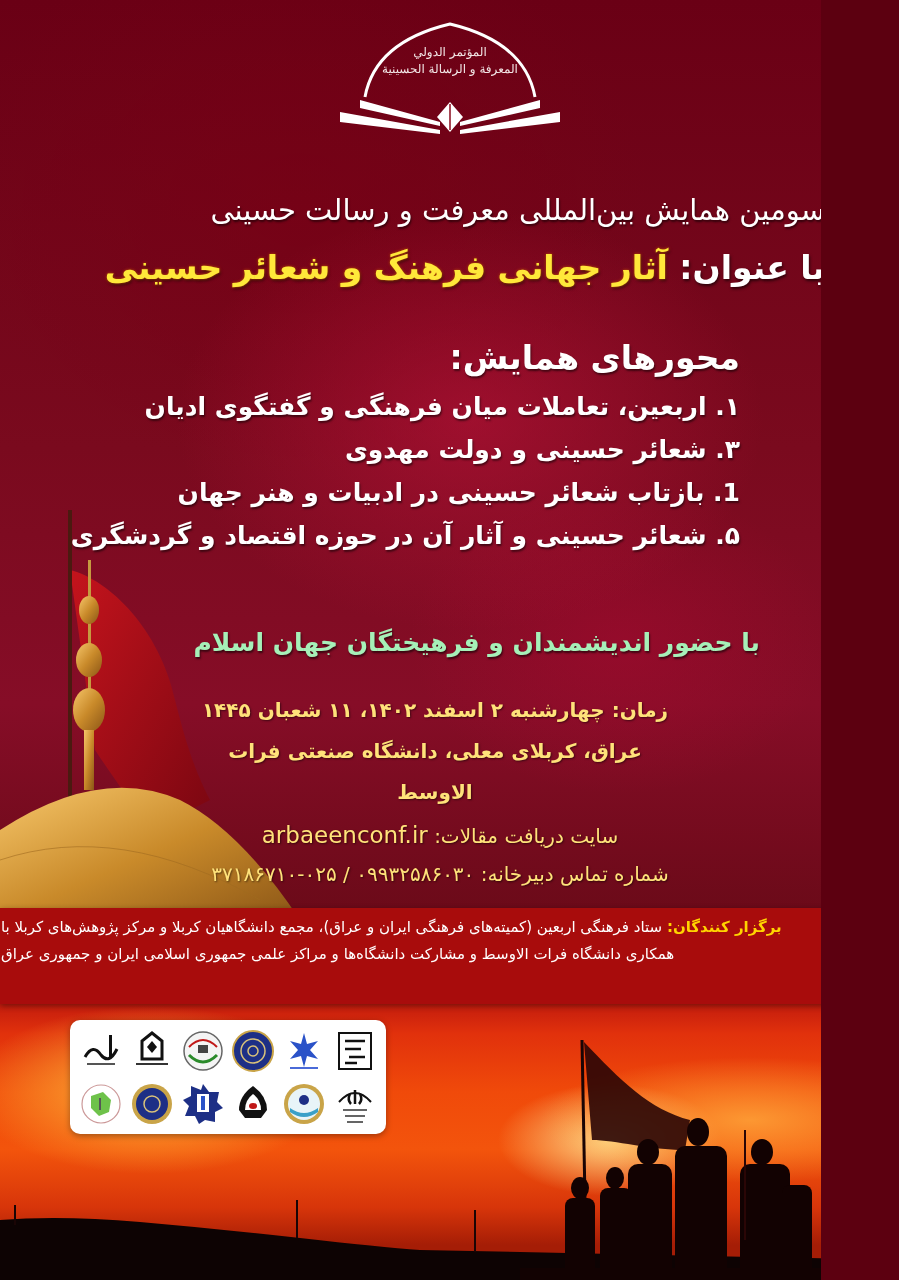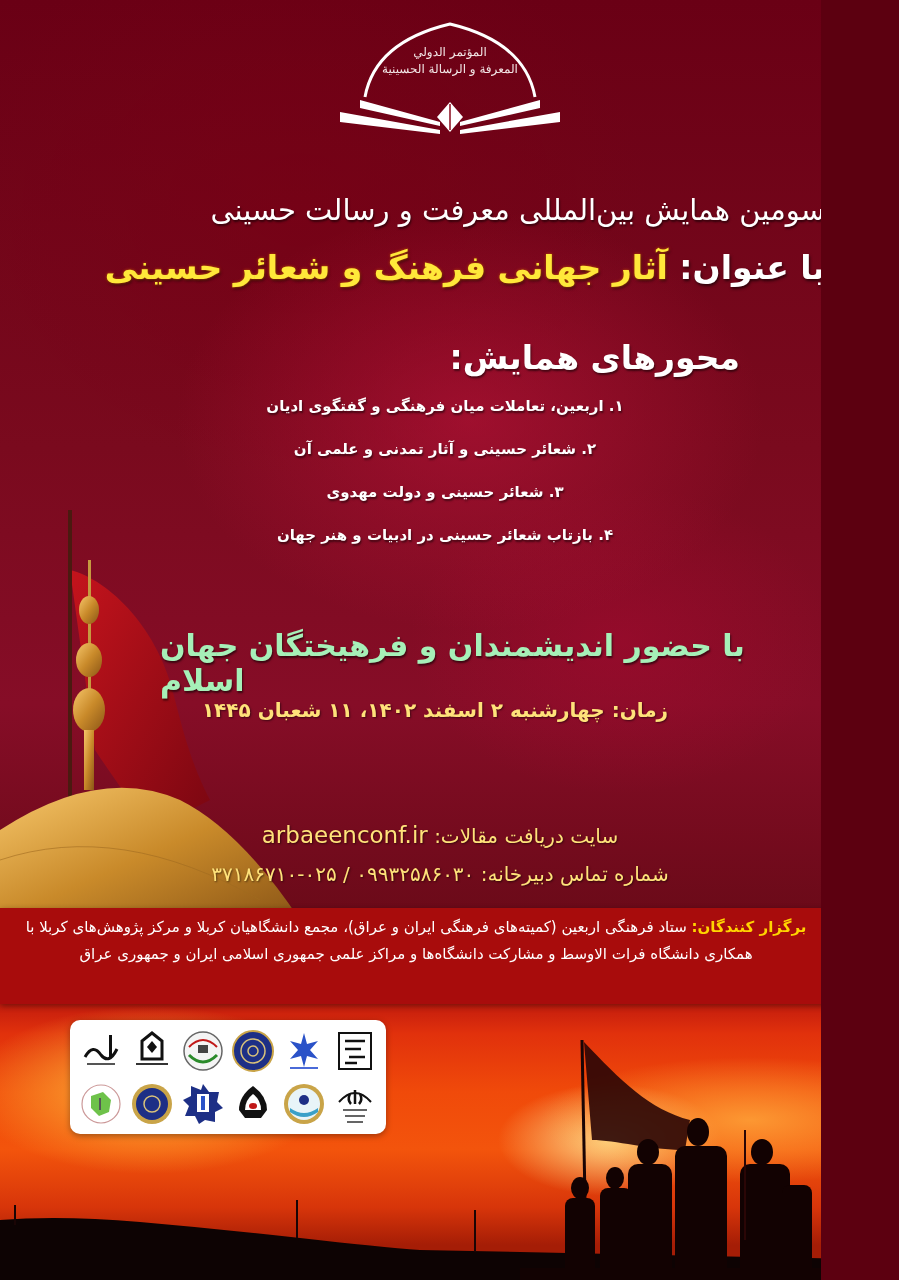--- a/index.html
+++ b/index.html
@@ -53,45 +53,45 @@
       direction: rtl; font-weight: bold; font-size: 33px;
       text-shadow: 1px 2px 3px rgba(0,0,0,0.6);
     }
     .title-2 .label { color: #ffffff; }
     .title-2 .value { color: #ffe83a; text-shadow: 0 0 3px #c95a00, 1px 2px 3px rgba(0,0,0,0.6); }
     .axes {
       position: absolute; left: 150px; top: 338px; width: 590px;
       direction: rtl; text-align: right; color: #ffffff;
     }
     .axes-heading { font-size: 33px; font-weight: bold; margin-bottom: 8px; text-shadow: 1px 2px 2px rgba(0,0,0,0.5); }
-    .axes-item { font-size: 15px; font-weight: bold; line-height: 43px; text-shadow: 1px 2px 2px rgba(0,0,0,0.5); white-space: nowrap; text-align: center; }
+    .axes-item { font-size: 25px; font-weight: bold; line-height: 43px; text-shadow: 1px 2px 2px rgba(0,0,0,0.5); white-space: nowrap; }
     .presence {
-      position: absolute; left: 160px; top: 628px; width: 600px; text-align: left;
-      direction: rtl; color: #a6f0b8; font-weight: bold; font-size: 30px;
+      position: absolute; left: 160px; top: 628px; width: 600px; text-align: right;
+      direction: rtl; color: #a6f0b8; font-weight: bold; font-size: 25px;
       text-shadow: 1px 2px 2px rgba(0,0,0,0.55);
     }
     .info {
       position: absolute; left: 200px; top: 690px; width: 470px; text-align: center;
       direction: rtl; color: #ffe27a; font-size: 20px; line-height: 41px; font-weight: bold;
       text-shadow: 1px 1px 2px rgba(0,0,0,0.5);
     }
     .contact {
       position: absolute; left: 140px; top: 816px; width: 600px; direction: rtl;
       text-align: center; color: #ffe27a; font-size: 20px; line-height: 38px;
       text-shadow: 1px 1px 2px rgba(0,0,0,0.5);
     }
     .contact .ltr { direction: ltr; unicode-bidi: embed; }
     .contact .site { font-size: 23px; }
     .organizers {
       position: absolute; left: 0; top: 908px; width: 832px; height: 96px;
       background: #a80c0c;
       border-radius: 0 8px 8px 0;
       box-shadow: 0 2px 6px rgba(0,0,0,0.4);
-      padding: 6px 14px 6px 14px;
-      direction: rtl; text-align: center; color: #ffffff; font-size: 15px; line-height: 27px;
+      padding: 6px 14px 6px 1px;
+      direction: rtl; text-align: left; color: #ffffff; font-size: 15px; line-height: 27px;
     }
     .organizers .org-label { color: #ffd400; font-weight: bold; }
     .logos-box {
       position: absolute; left: 70px; top: 1020px; width: 316px; height: 114px;
       background: #ffffff; border-radius: 10px;
       display: grid; grid-template-columns: repeat(6, 1fr); grid-template-rows: 1fr 1fr;
       padding: 6px 8px; gap: 4px;
       box-shadow: 0 2px 6px rgba(0,0,0,0.35);
     }
     .org-logo { display: flex; align-items: center; justify-content: center; }
@@ -173,32 +173,33 @@
 
   <div class="title-1">سومین همایش بین‌المللی معرفت و رسالت حسینی</div>
   <div class="title-2">
     <span class="label">با عنوان:</span>
     <span class="value">آثار جهانی فرهنگ و شعائر حسینی</span>
   </div>
 
   <div class="axes">
     <div class="axes-heading">محورهای همایش:</div>
     <div class="axes-item">۱. اربعین، تعاملات میان فرهنگی و گفتگوی ادیان</div>
-    <div class="axes-item">۲. شعائر حسینی و آثار تمدنی و علمی آن</div>
     <div class="axes-item">۳. شعائر حسینی و دولت مهدوی</div>
-    <div class="axes-item">۴. بازتاب شعائر حسینی در ادبیات و هنر جهان</div>
+    <div class="axes-item">1. بازتاب شعائر حسینی در ادبیات و هنر جهان</div>
+    <div class="axes-item">۵. شعائر حسینی و آثار آن در حوزه اقتصاد و گردشگری</div>
   </div>
 
   <div class="presence">با حضور اندیشمندان و فرهیختگان جهان اسلام</div>
 
   <div class="info">
     <div>
       <span>زمان:</span>
       <span>چهارشنبه ۲ اسفند ۱۴۰۲، ۱۱ شعبان ۱۴۴۵</span>
     </div>
+    <div>عراق، کربلای معلی، دانشگاه صنعتی فرات الاوسط</div>
   </div>
 
   <div class="contact">
     <div>
       <span>سایت دریافت مقالات:</span>
       <span class="ltr site">arbaeenconf.ir</span>
     </div>
     <div>
       <span>شماره تماس دبیرخانه:</span>
       <span>۰۹۹۳۲۵۸۶۰۳۰ / ۰۲۵-۳۷۱۸۶۷۱۰</span>

